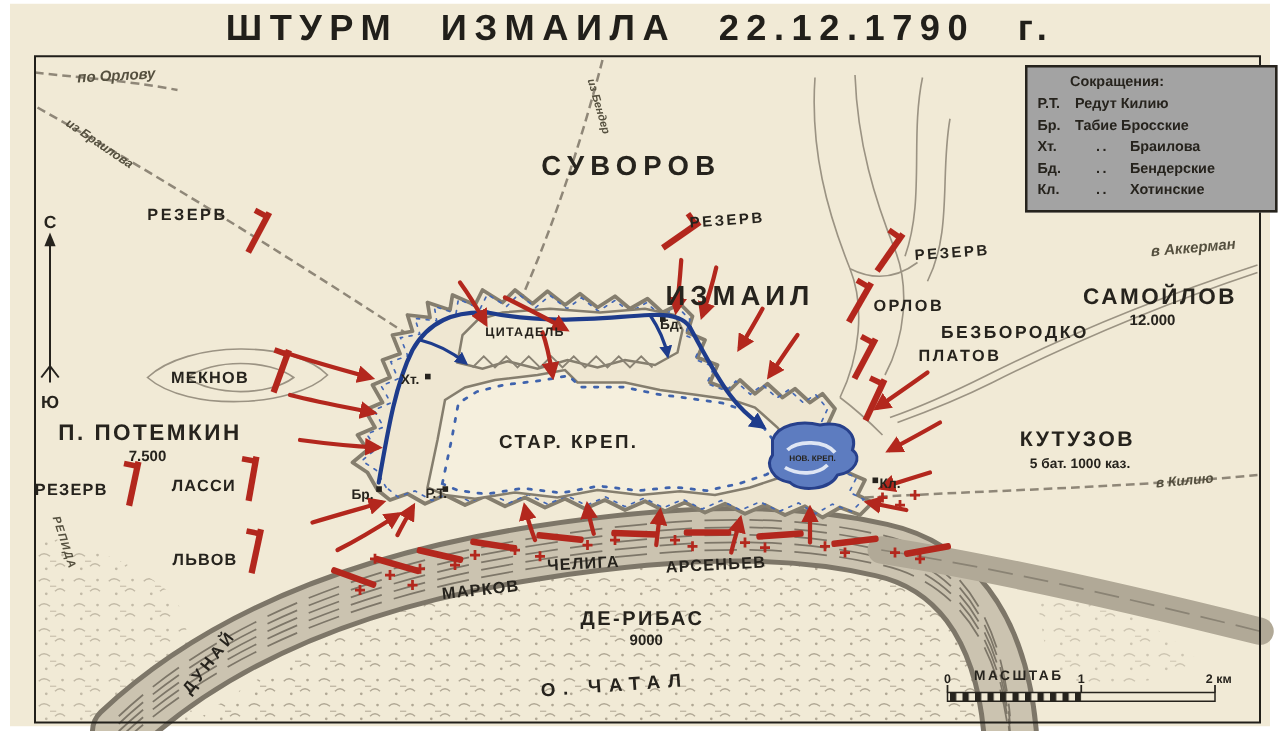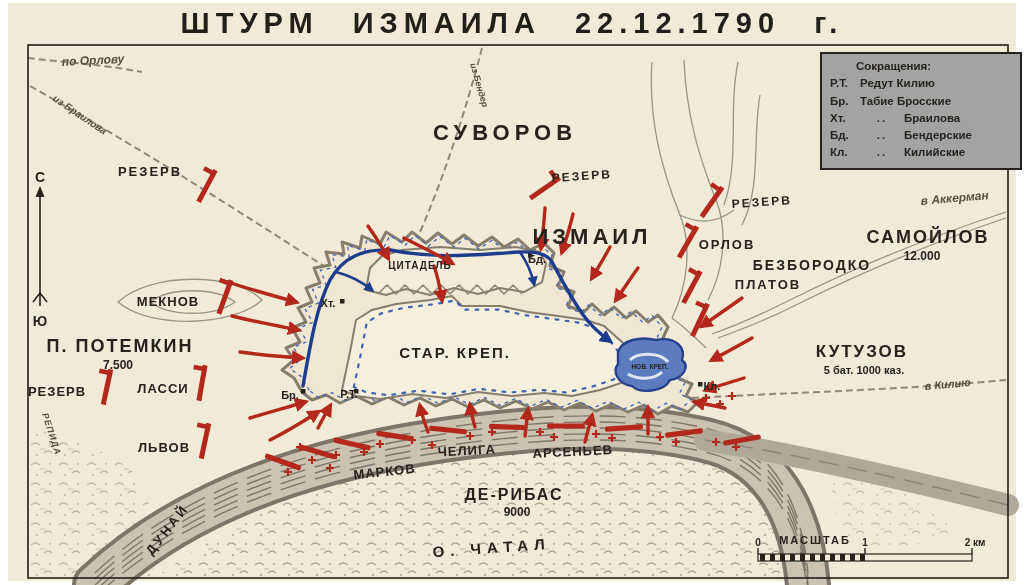--- a/index.html
+++ b/index.html
@@ -304,16 +304,16 @@
         <span class="nm">Браилова</span>
     </div>
     <div class="lrow">
       <span class="ab">Бд.</span>
         <span class="dt">..</span>
         <span class="nm">Бендерские</span>
     </div>
     <div class="lrow">
       <span class="ab">Кл.</span>
         <span class="dt">..</span>
-        <span class="nm">Килийские</span>
+        <span class="nm">Хотинские</span>
     </div>
   </div>
 </div>
 
 </body></html>

